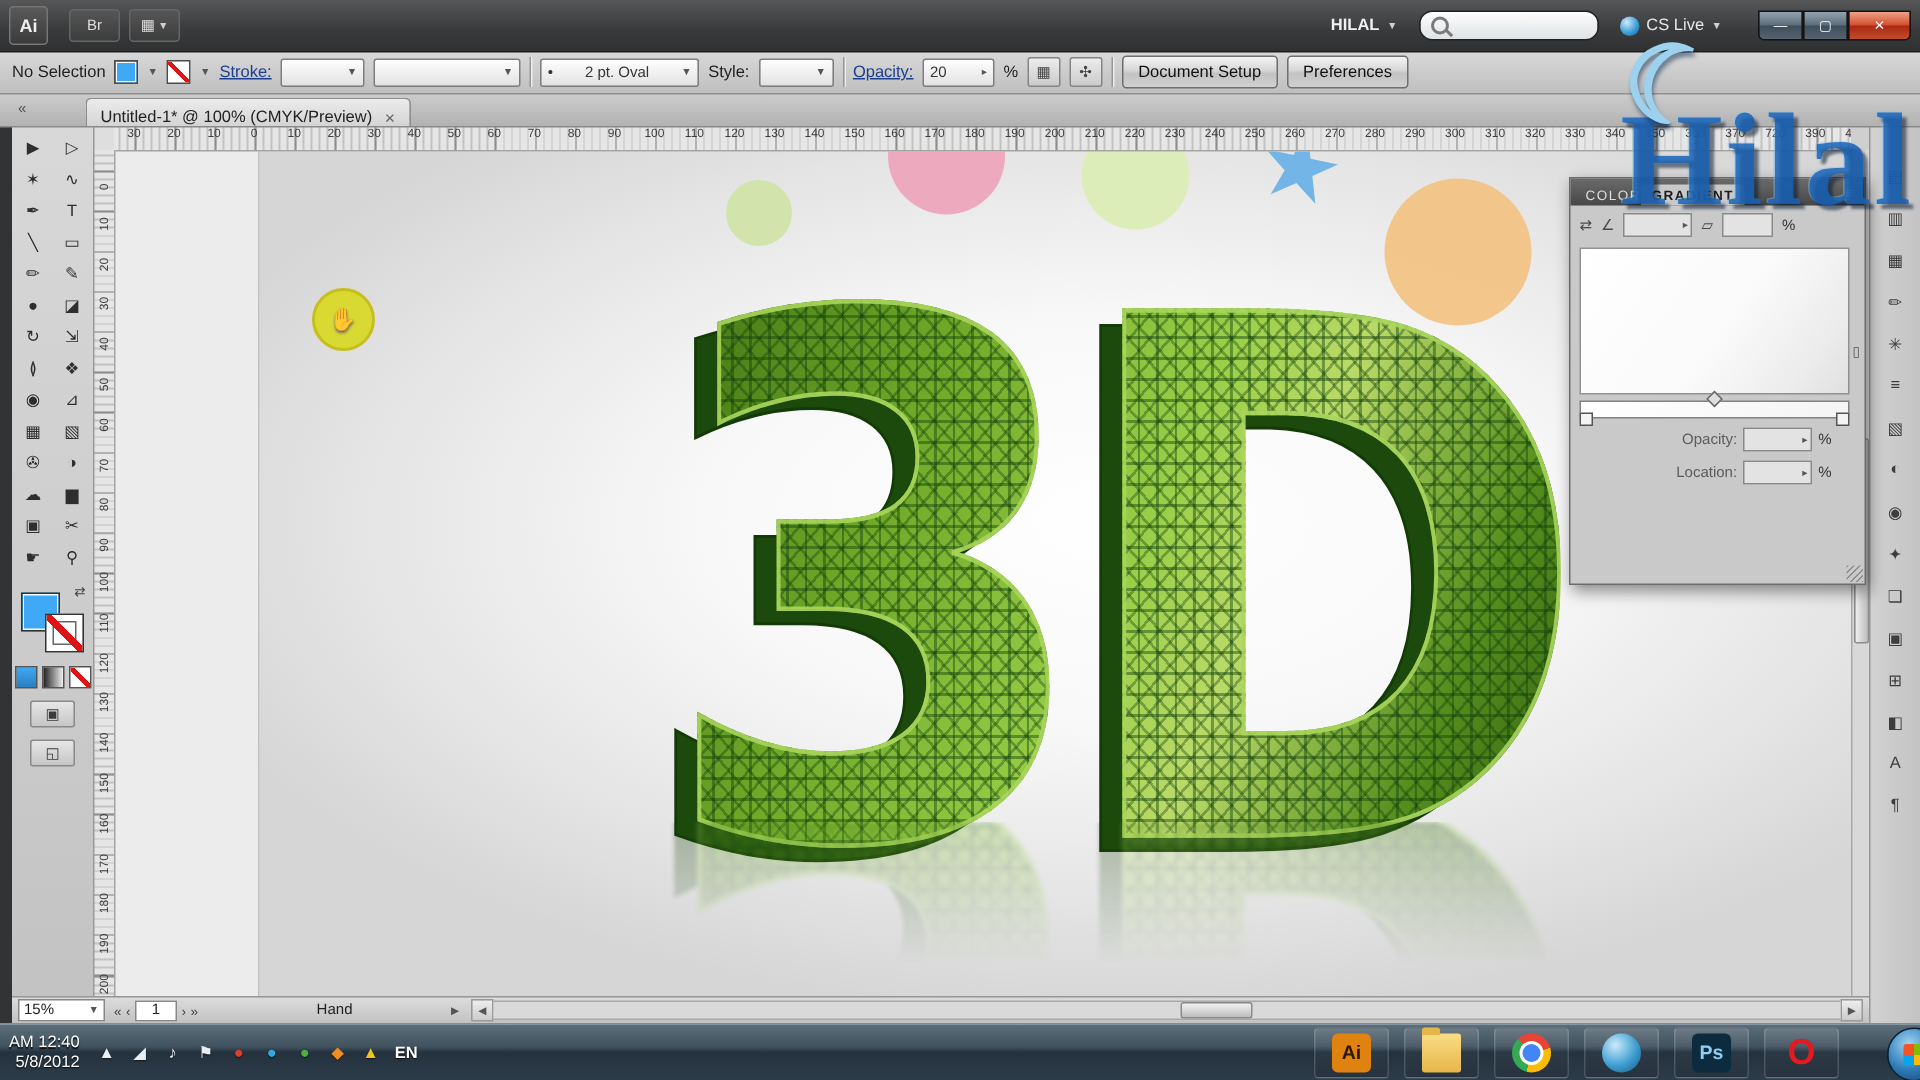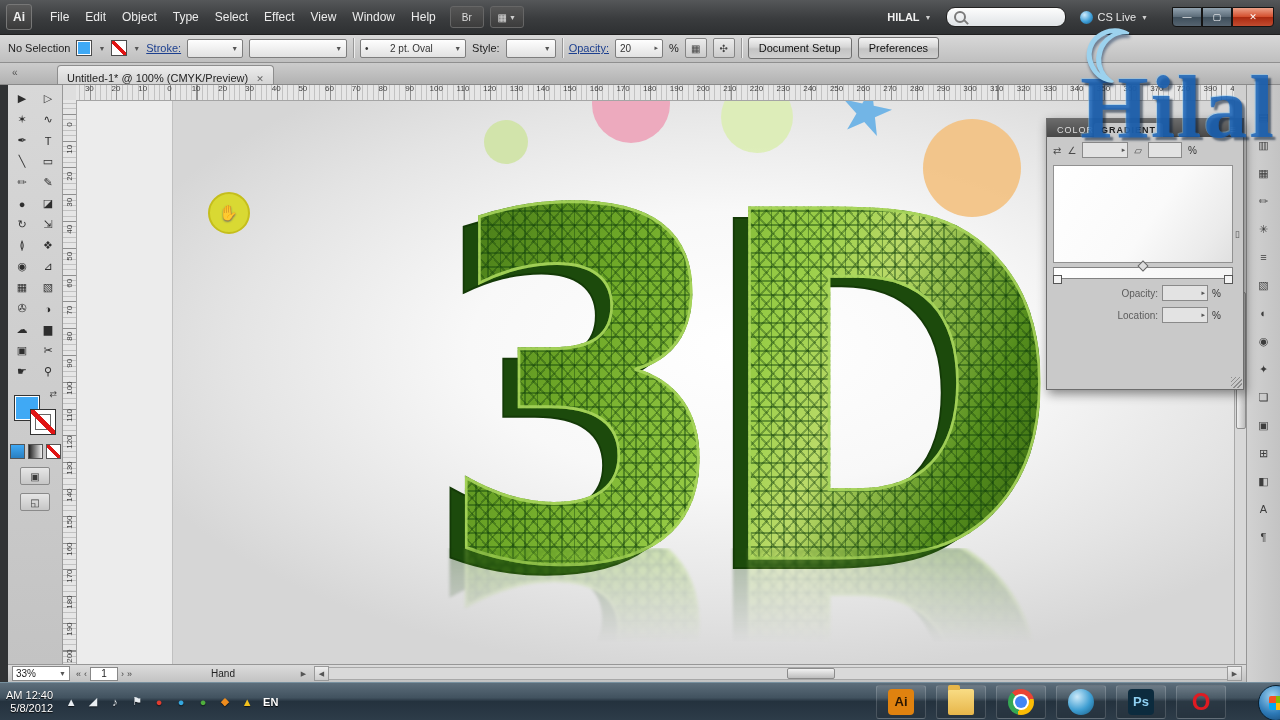--- a/index.html
+++ b/index.html
@@ -250,31 +250,20 @@
     border-radius:2px;
     background:conic-gradient(#81bc06 0 25%,#ffba08 0 50%,#05a6f0 0 75%,#f35325 0);}
 </style>
 </head>
 <body>
 
 <div class="screen">
 
   <div class="menubar">
     <div class="ai-logo">Ai</div>
-    <div class="menus">
-        <span class="menu-item">File</span>
-        <span class="menu-item">Edit</span>
-        <span class="menu-item">Object</span>
-        <span class="menu-item">Type</span>
-        <span class="menu-item">Select</span>
-        <span class="menu-item">Effect</span>
-        <span class="menu-item">View</span>
-        <span class="menu-item">Window</span>
-        <span class="menu-item">Help</span>
-      </div>
     <span class="mb-iconbtn">Br</span>
     <span class="mb-iconbtn">
       <span>▦</span>
       <span class="caret">▼</span>
     </span>
     <div class="mb-right">
       <div class="user-switch">
         <span>HILAL</span>
         <span class="caret">▼</span>
       </div>
@@ -536,21 +525,21 @@
           <span class="cd">▸</span>
         </span>
         <span>%</span>
       </div>
       <span class="gp-grip"></span>
     </div>
   </div>
 
   <div class="statusbar">
     <div class="zoom-box">
-      <span>33%</span>
+      <span>15%</span>
       <span class="cd">▼</span>
     </div>
     <div class="ab-nav">
       <span>«</span>
       <span>‹</span>
       <span class="ab-val">1</span>
       <span>›</span>
       <span>»</span>
     </div>
     <div class="status-display">

